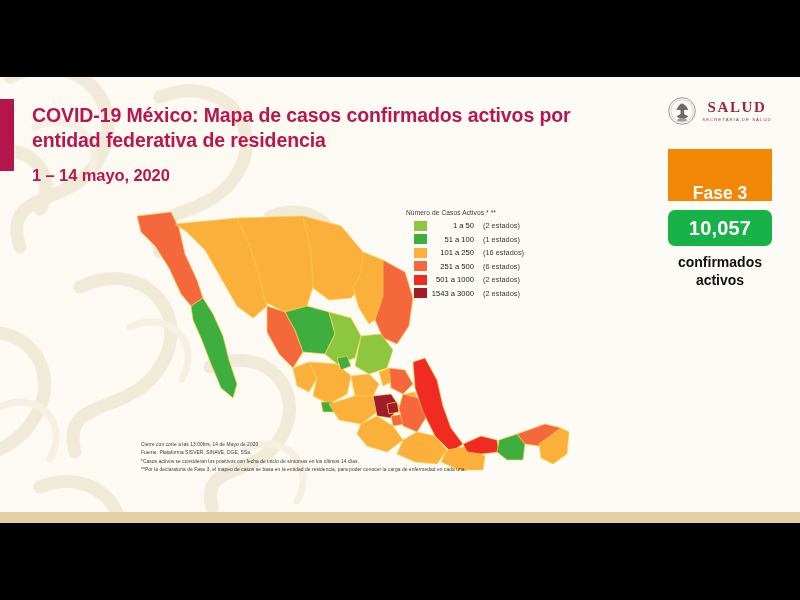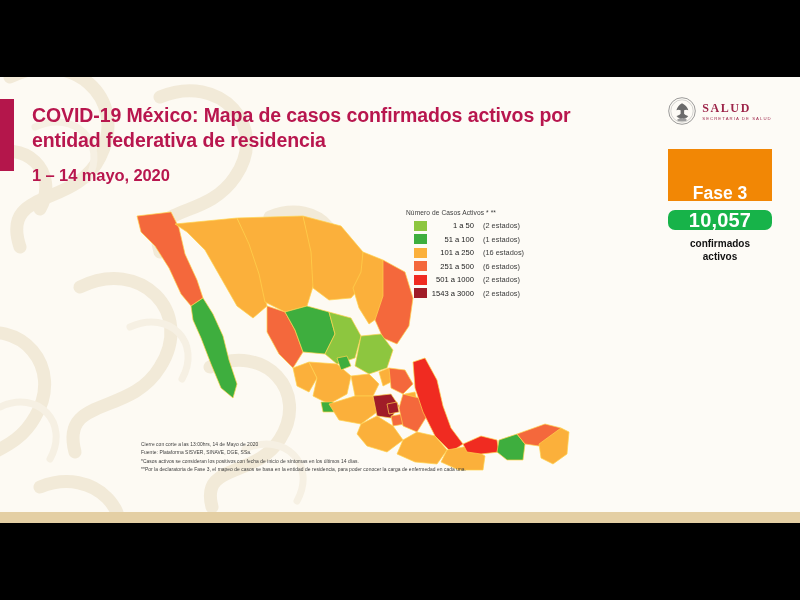--- a/index.html
+++ b/index.html
@@ -64,36 +64,36 @@
   .source {
     position:absolute; left:141px; top:418px; z-index:9;
     font-size:8.1px; color:#c08a3e; font-weight:bold; letter-spacing:0.05px;
   }
 
   
   .panel { position:absolute; left:650px; top:14px; width:140px; z-index:8; text-align:center; }
   .logo { display:flex; align-items:center; justify-content:center; gap:6px; height:40px; }
   .eagle { width:28px; height:28px; flex:none; }
   .logo-text { text-align:left; }
-  .logo-salud { font-size:12px; font-weight:bold; color:#9d2449; letter-spacing:1.6px; line-height:1; font-family:"Liberation Serif", serif; }
+  .logo-salud { font-size:15px; font-weight:bold; color:#9d2449; letter-spacing:1.6px; line-height:1; font-family:"Liberation Serif", serif;text-align:center; }
   .logo-sub { font-size:4.3px; color:#9d2449; letter-spacing:1.05px; margin-top:2px; font-family:"Liberation Sans", sans-serif; }
 
   .fase-box {
     margin:18px auto 0; width:104px; height:52px; background:#f28705;
     display:flex; align-items:center; justify-content:center;
   }
   .fase-text { color:#fff; font-size:17.5px; font-weight:bold;margin-top:36px; }
 
   .count-box {
-    margin:9px auto 0; width:104px; height:20px; background:#17b349;
+    margin:9px auto 0; width:104px; height:36px; background:#17b349;
     border-radius:7px; display:flex; align-items:center; justify-content:center;
   }
   .count-text { color:#fff; font-size:20px; font-weight:bold; letter-spacing:0.2px; }
 
-  .count-label { margin-top:7px; font-size:10px; font-weight:bold; color:#111; line-height:1.3; }
+  .count-label { margin-top:7px; font-size:14px; font-weight:bold; color:#111; line-height:1.3; }
 </style>
 </head>
 <body>
 
 <div class="stage">
 
   <div class="bar-top"></div>
   <div class="bar-bottom"></div>
 
   <div class="slide">

